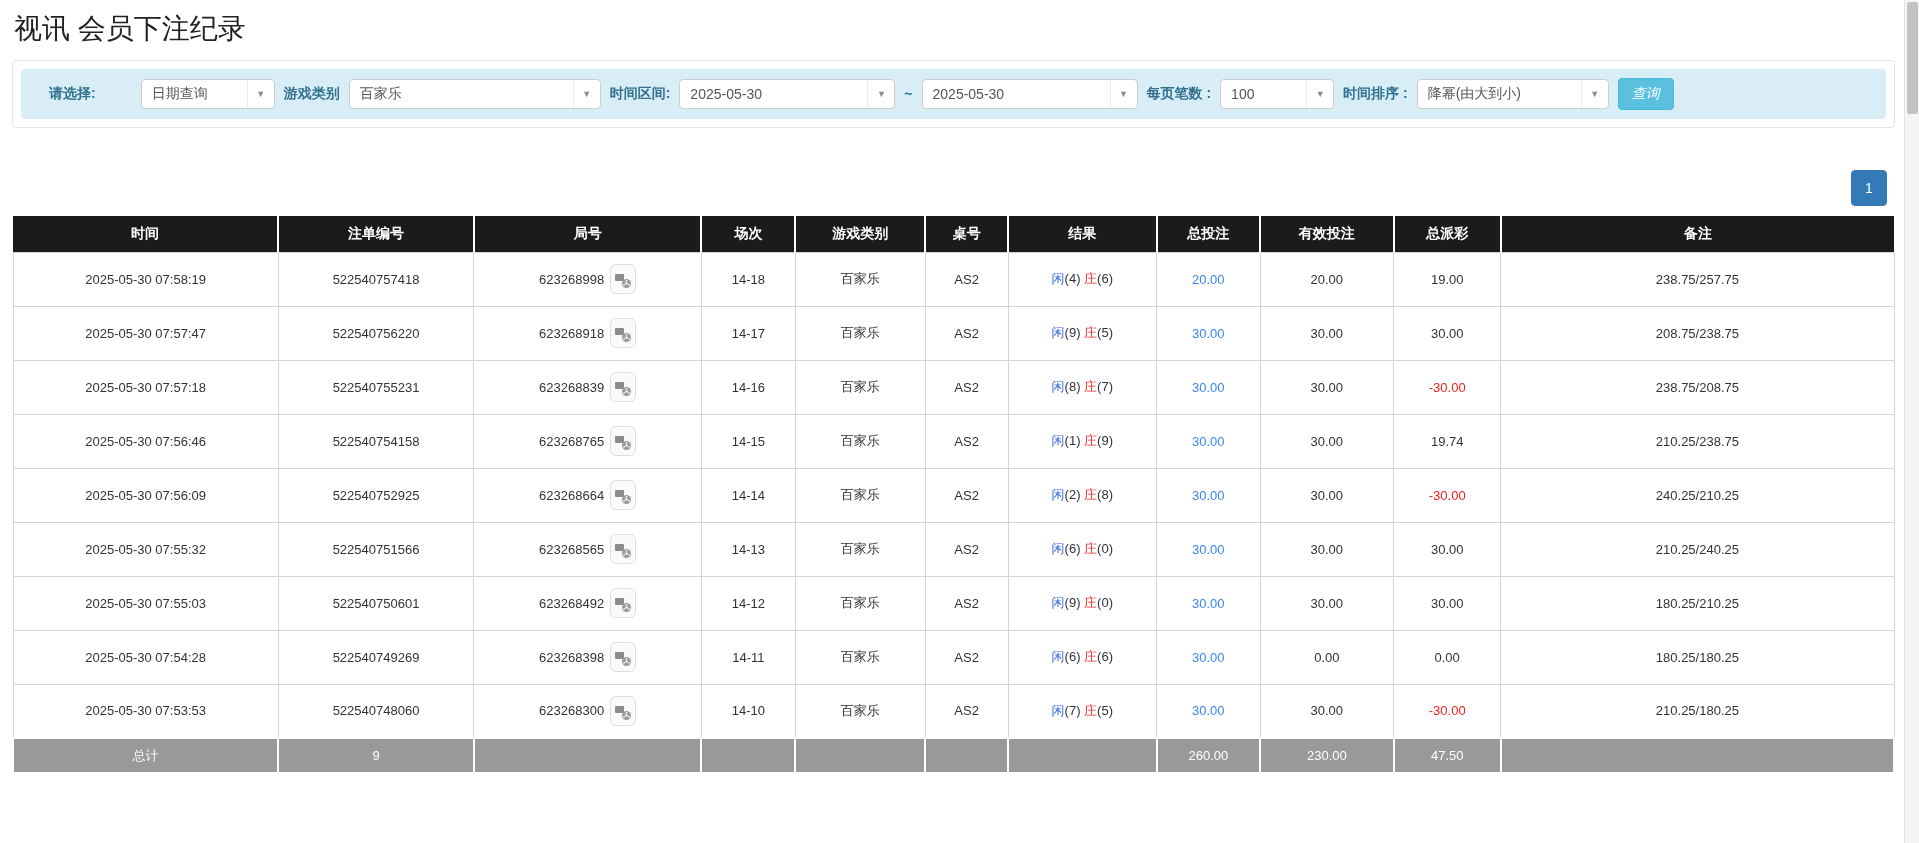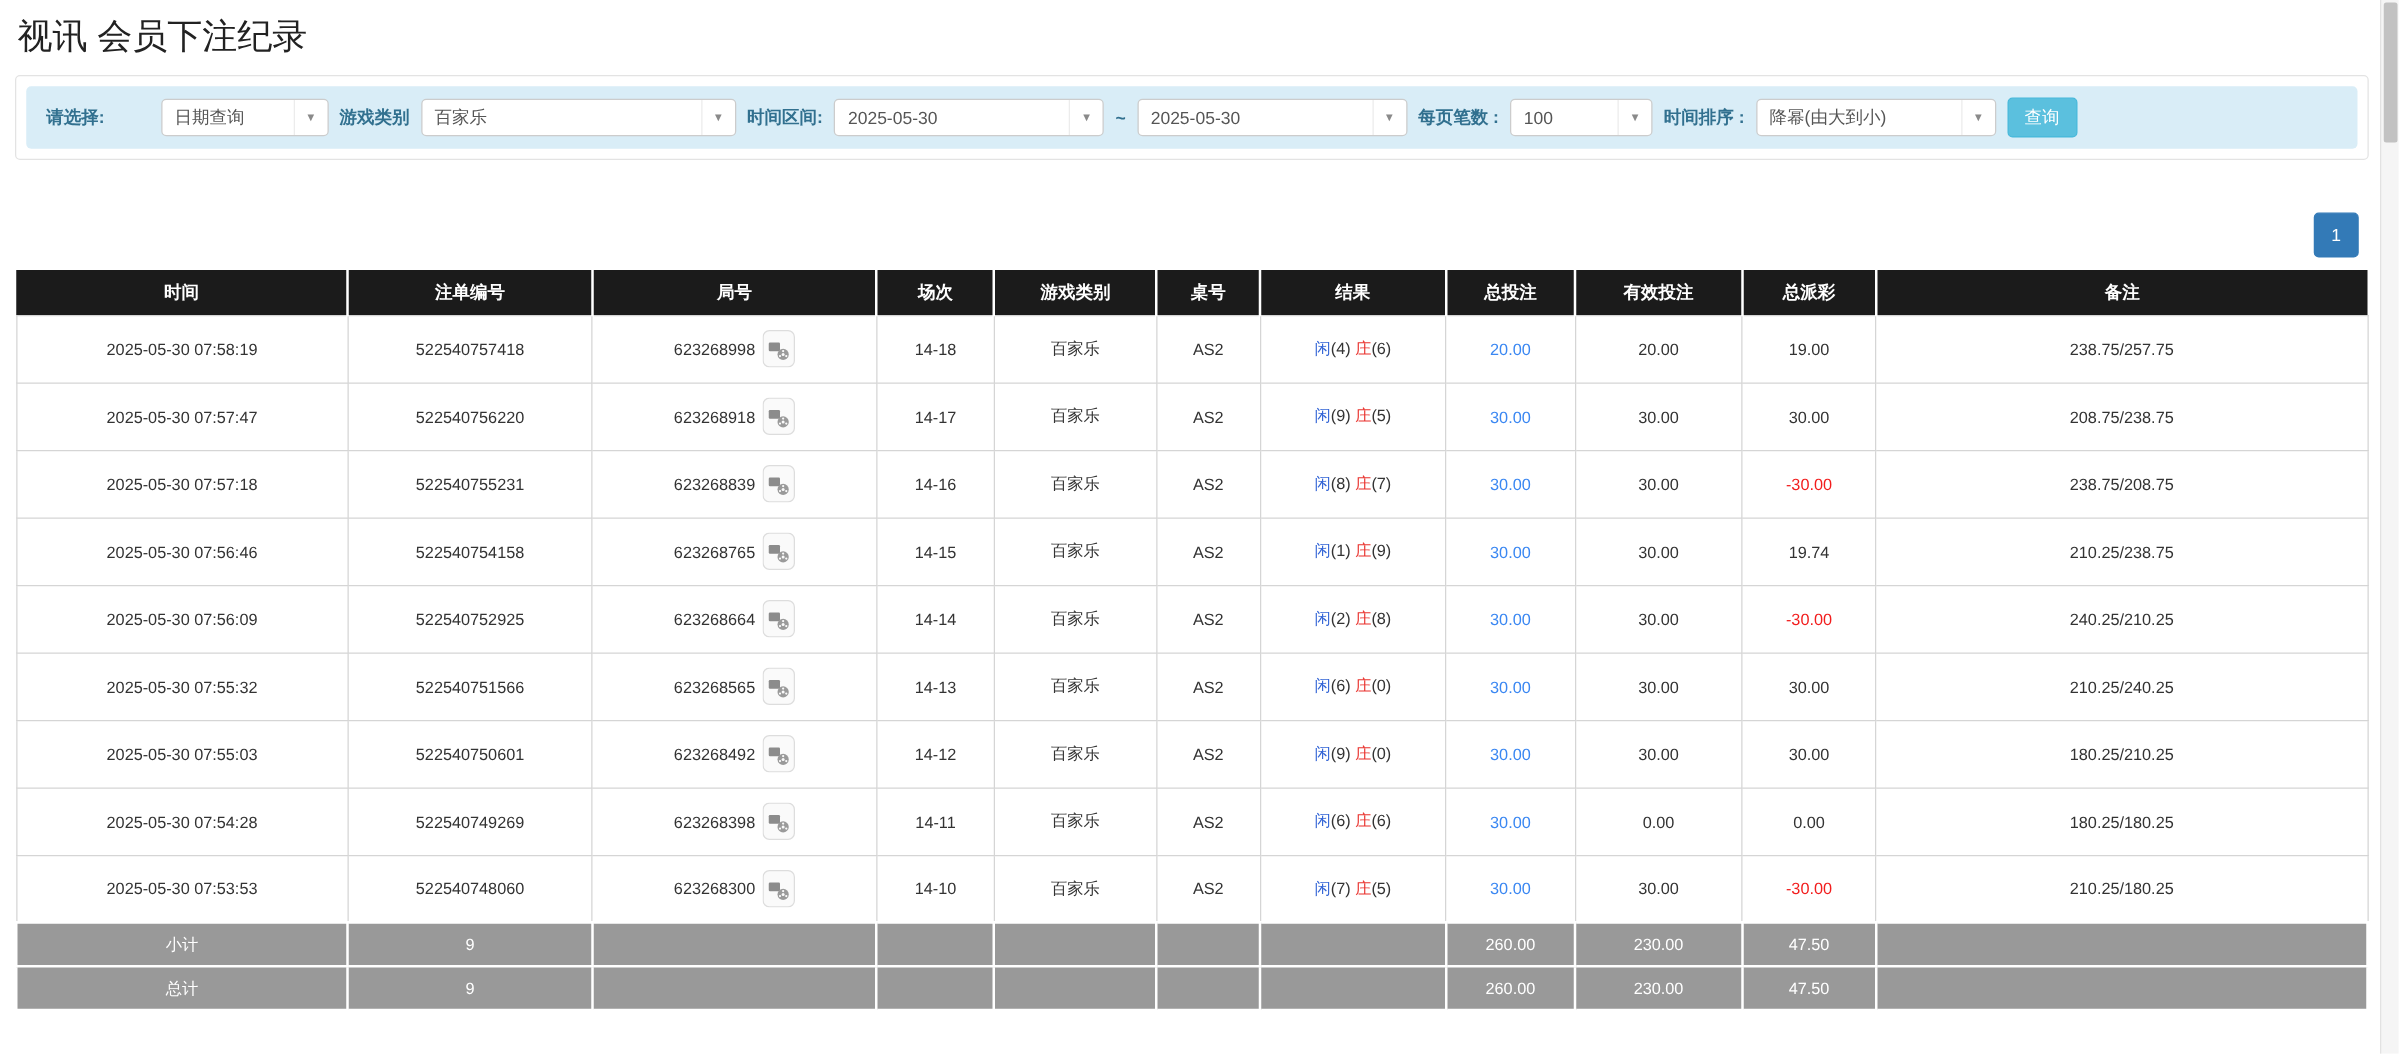--- a/index.html
+++ b/index.html
@@ -8,30 +8,30 @@
     width:1919px; height:843px; overflow:hidden; position:relative;
     background:#fff; font-family:"Liberation Sans","DejaVu Sans",sans-serif;
     color:#333;
   }
   .content { padding:8px 24px 0 12px; }
 
   .page-title { font-size:28px; font-weight:400; color:#222; margin:2px 0 12px 2px; }
 
   
   .filter-panel { border:1px solid #e3e3e3; border-radius:4px; padding:8px; background:#fff; }
-  .filter-bar { background:#d9edf7; border-radius:4px; padding:9px 16px; display:flex; align-items:center; gap:9px; }
+  .filter-bar { background:#d9edf7; border-radius:4px; padding:9px 28px; display:flex; align-items:center; gap:9px; }
   .flabel { color:#31708f; font-weight:bold; font-size:14px; white-space:nowrap; }
   .select { display:inline-flex; align-items:stretch; background:#fff; border:1px solid #ccc; border-radius:4px; height:30px; cursor:pointer; }
   .select .val { display:flex; align-items:center; padding:0 10px; color:#555; font-size:14px; flex:1; white-space:nowrap; overflow:hidden; }
   .select .arrow { width:27px; border-left:1px solid #ececec; display:flex; align-items:center; justify-content:center; color:#8a8a8a; font-size:9px; }
   .w-query { width:134px;margin-left:36px; } .w-game { width:252px; } .w-date { width:216px;justify-content:center; }
   .w-size { width:114px; } .w-sort { width:192px; }
   .tilde { color:#31708f; font-weight:bold; font-size:14px; }
   .btn-search { background:#5bc0de; border:1px solid #46b8da; color:#fff; font-size:14px;
-    height:32px; padding:0 13px; border-radius:4px; cursor:pointer; font-family:inherit; }
+    height:32px; padding:0 13px; border-radius:4px; cursor:pointer; font-family:inherit;font-style:italic; }
 
   
   .alert { margin-top:8px; background:#dff0d8; border:1px solid #d6e9c6; border-radius:4px;
     padding:13px 15px; display:flex; justify-content:space-between; align-items:center; font-size:14px; }
   .alert .left { color:#3c763d; }
   .alert .right { color:#ee4035; }
 
   
   .pagination-row { display:flex; justify-content:flex-end; margin:42px 8px 10px 0; }
   .page-btn { min-width:36px; height:36px; background:#337ab7; border:1px solid #337ab7; color:#fff;
@@ -382,33 +382,20 @@
           <td>AS2</td>
           <td><span class="res-player">闲</span><span class="res-num">(7)</span> <span class="res-banker">庄</span><span class="res-num">(5)</span></td>
           <td><a class="bet-link">30.00</a></td>
           <td>30.00</td>
           <td><span class="neg">-30.00</span></td>
           <td>210.25/180.25</td>
         </tr>
       </tbody>
     <tfoot>
       <tr>
-        <td>小计</td>
-        <td>9</td>
-        <td></td>
-          <td></td>
-          <td></td>
-        <td></td>
-          <td></td>
-        <td>260.00</td>
-        <td>230.00</td>
-        <td>47.50</td>
-        <td></td>
-      </tr>
-      <tr>
         <td>总计</td>
         <td>9</td>
         <td></td>
           <td></td>
           <td></td>
         <td></td>
           <td></td>
         <td>260.00</td>
         <td>230.00</td>
         <td>47.50</td>

